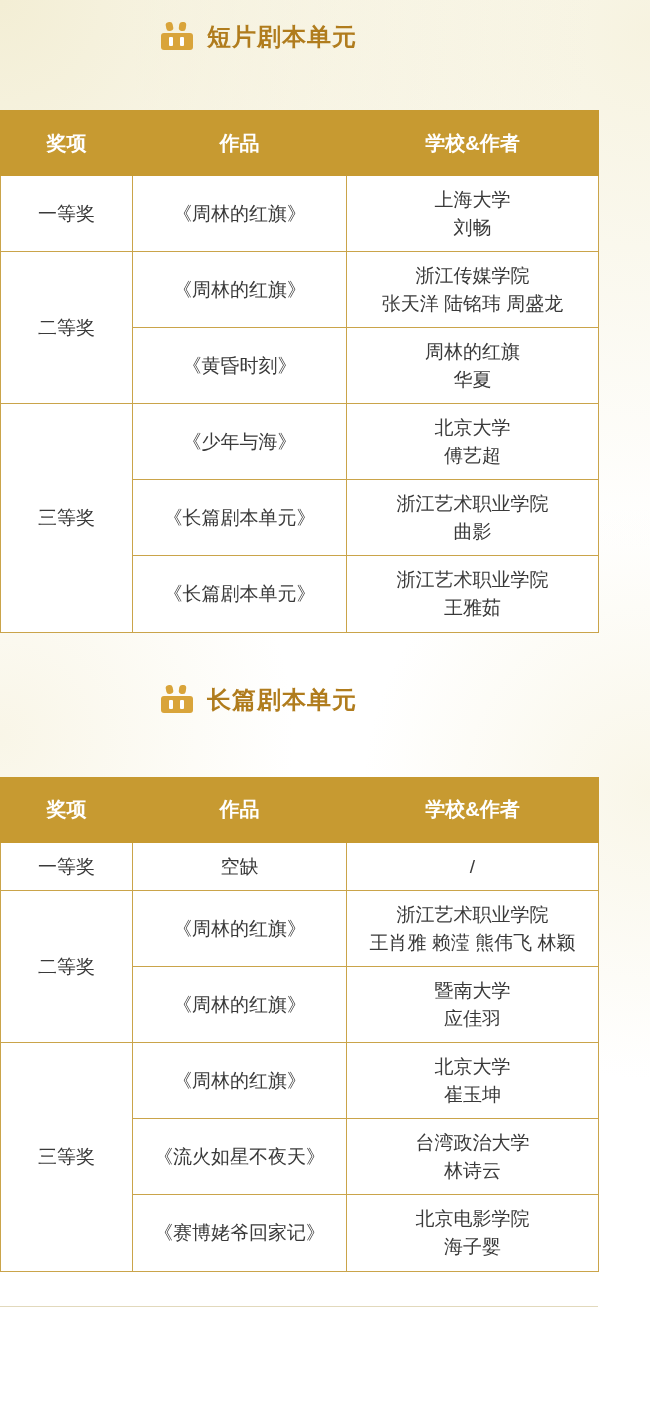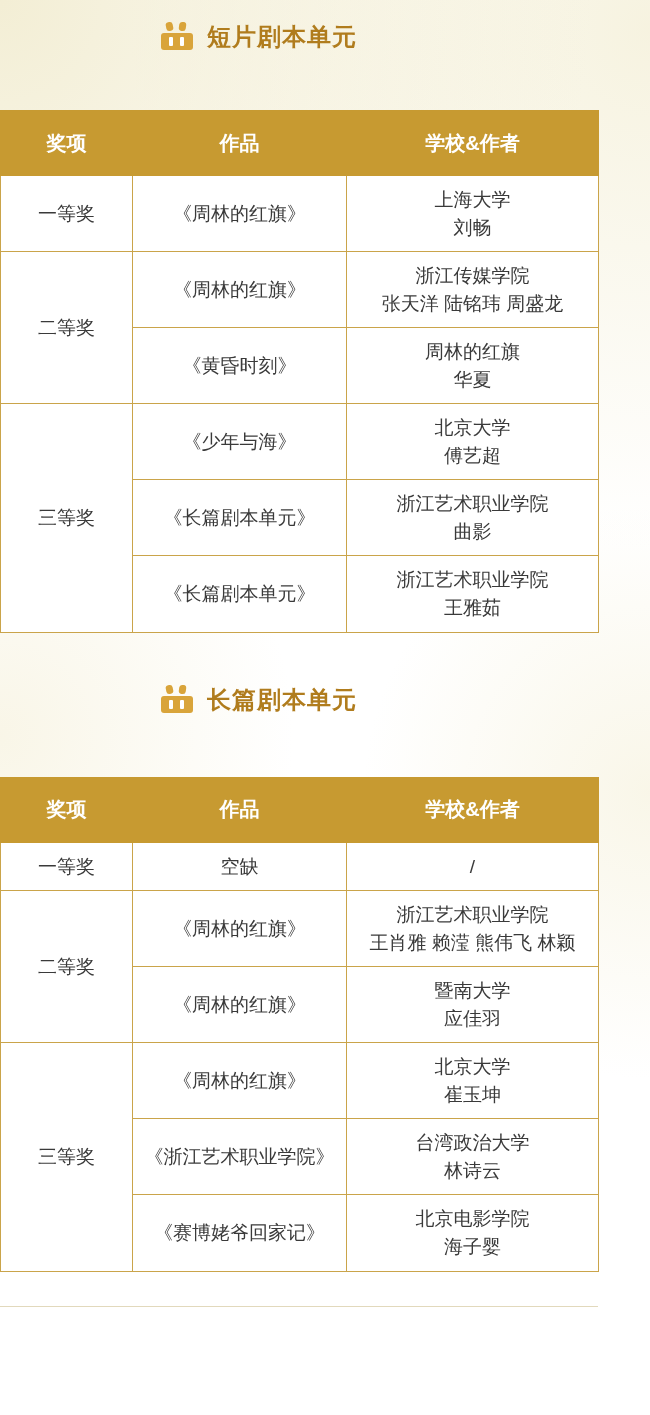--- a/index.html
+++ b/index.html
@@ -291,21 +291,21 @@
         </tr>
         <tr>
           <td class="award-cell" rowspan="3">三等奖</td>
           <td class="work-cell">《周林的红旗》</td>
           <td class="school-cell">
             <span class="line">北京大学</span>
             <span class="line">崔玉坤</span>
           </td>
         </tr>
         <tr>
-          <td class="work-cell">《浙江艺术职业学院》</td>
+          <td class="work-cell">《流火如星不夜天》</td>
           <td class="school-cell">
             <span class="line">台湾政治大学</span>
             <span class="line">林诗云</span>
           </td>
         </tr>
         <tr>
           <td class="work-cell">《赛博姥爷回家记》</td>
           <td class="school-cell">
             <span class="line">北京电影学院</span>
             <span class="line">海子婴</span>

